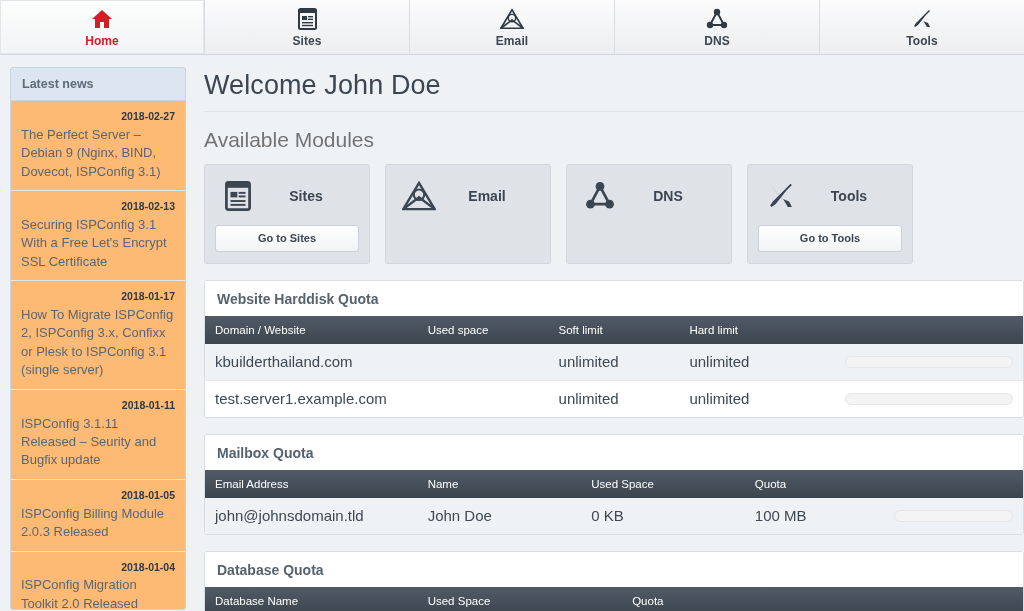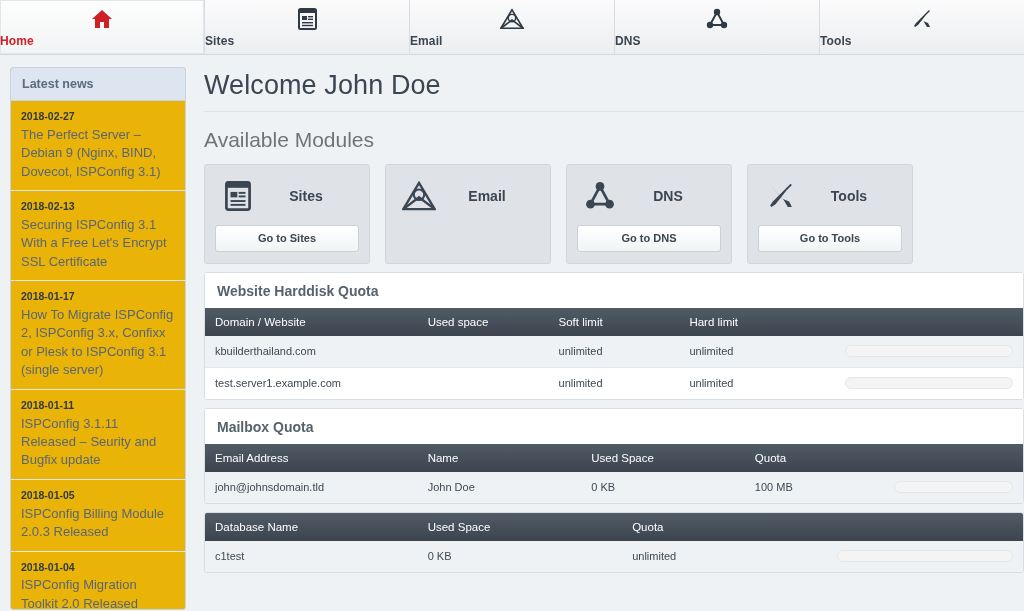--- a/index.html
+++ b/index.html
@@ -14,20 +14,21 @@
   .topnav {
     display: flex;
     height: 55px;
     background: #f7f8f9;
     border-bottom: 1px solid #d4d8dc;
   }
   .navitem {
     flex: 1 1 0;
     display: flex;
     flex-direction: column;
+    align-items: center;
     justify-content: center;
     gap: 2px;
     border-right: 1px solid #d9dde1;
     background: linear-gradient(to bottom, #fbfbfc 0%, #eceef0 100%);
     position: relative;
     cursor: pointer;
   }
   .navitem:last-child { border-right: none; }
   .navitem.active {
     background: linear-gradient(to bottom, #fdfdfd 0%, #f2f4f5 100%);
@@ -49,21 +50,21 @@
     display: flex;
     height: 556px;
     padding: 12px 0 0 10px;
     gap: 0;
   }
 
   
   .sidebar {
     width: 176px;
     flex: 0 0 176px;
-    background: #eab308;
+    background: #fdba74;
     border: 1px solid #c9d4e2;
     border-radius: 3px;
     overflow: hidden;
     align-self: flex-start;
     max-height: 543px;
   }
   .sidebar-head {
     background: #dde5f0;
     border-bottom: 1px solid #c9d4e2;
     padding: 9px 11px;
@@ -74,20 +75,21 @@
   .news-item {
     padding: 8px 10px 9px 10px;
     border-bottom: 1px solid #e4e8ec;
   }
   .news-item:last-child { border-bottom: none; padding-left: 10px; }
   .news-date {
     font-size: 10.5px;
     font-weight: bold;
     color: #2f3a45;
     line-height: 1.5;
+    text-align: right;
   }
   .news-title {
     font-size: 13px;
     color: #5b6673;
     line-height: 1.42;
     margin-top: 1px;
   }
 
   
   .main {
@@ -144,21 +146,21 @@
     font-weight: bold;
     color: #3b4652;
     background: linear-gradient(to bottom, #ffffff 0%, #f1f3f5 100%);
     border: 1px solid #cbd1d8;
     border-radius: 3px;
     cursor: pointer;
   }
 
   
   .panel {
-    margin-top: 8px;
+    margin-top: 16px;
     background: #ffffff;
     border: 1px solid #d9dee3;
     border-radius: 3px;
     overflow: hidden;
   }
   .panel-head {
     padding: 10px 12px 9px 12px;
     font-size: 14px;
     font-weight: bold;
     color: #56626e;
@@ -169,21 +171,21 @@
     background: linear-gradient(to bottom, #515b66 0%, #3c454e 100%);
   }
   thead th {
     text-align: left;
     font-size: 11.5px;
     font-weight: normal;
     color: #ffffff;
     padding: 8px 10px 8px 10px;
   }
   tbody td {
-    font-size: 11px;
+    font-size: 15px;
     color: #3d4853;
     padding: 9px 10px 10px 10px;
     border-bottom: 1px solid #e6eaee;
     vertical-align: middle;
   }
   tbody tr.odd { background: #eff2f5; }
   tbody tr.even { background: #ffffff; }
   tbody tr:last-child td { border-bottom: none; }
 
   .progress {
@@ -340,21 +342,20 @@
           <span class="card-icon">
             <svg width="30" height="30" viewBox="0 0 22 22">
               <path d="M11 4 L4 17 L18 17 Z" fill="none" stroke="#3b4652" stroke-width="2"></path>
               <circle cx="11" cy="4" r="3.2" fill="#3b4652"></circle>
               <circle cx="4" cy="17" r="3.2" fill="#3b4652"></circle>
               <circle cx="18" cy="17" r="3.2" fill="#3b4652"></circle>
             </svg>
           </span>
           <span class="card-label">DNS</span>
         </div>
-        <div class="card-btn">Go to DNS</div>
       </div>
 
       <div class="card">
         <div class="card-top">
           <span class="card-icon">
             <svg width="30" height="30" viewBox="0 0 22 22">
               <path d="M3 3 L13 14 L16 19 L19 19 L17 15 L12 13 L3 3 Z" fill="#3b4652"></path>
               <path d="M19 3 L15 7 L7 17 L4 19 L3 18 L5 15 L14 6 L18 2 Z" fill="#3b4652"></path>
             </svg>
           </span>
@@ -439,20 +440,21 @@
               <div class="progress">
                 <div class="progress-fill" style="width: 0%;"></div>
               </div>
             </td>
           </tr>
         </tbody>
       </table>
     </div>
 
     <div class="panel">
+      <div class="panel-head">Database Quota</div>
       <table>
         <colgroup>
             <col style="width:26%">
             <col style="width:25%">
             <col style="width:25%">
             <col style="width:24%">
           </colgroup>
         <thead>
           <tr>
             <th>Database Name</th>

